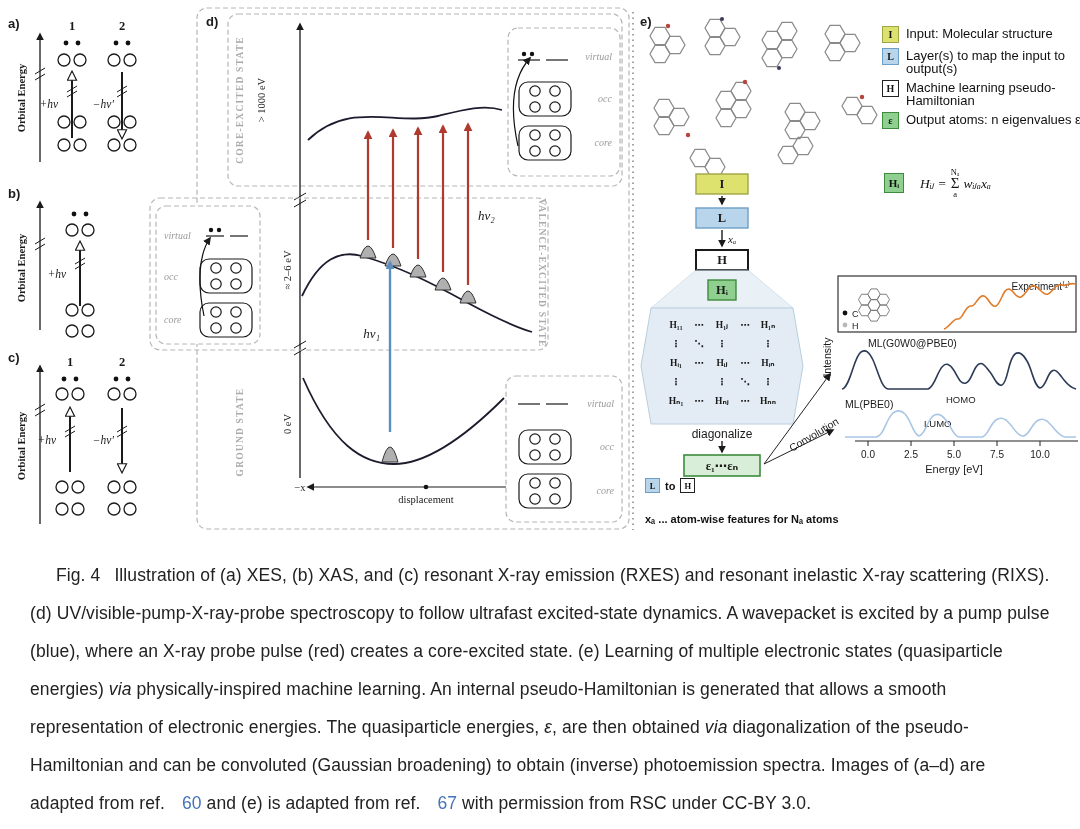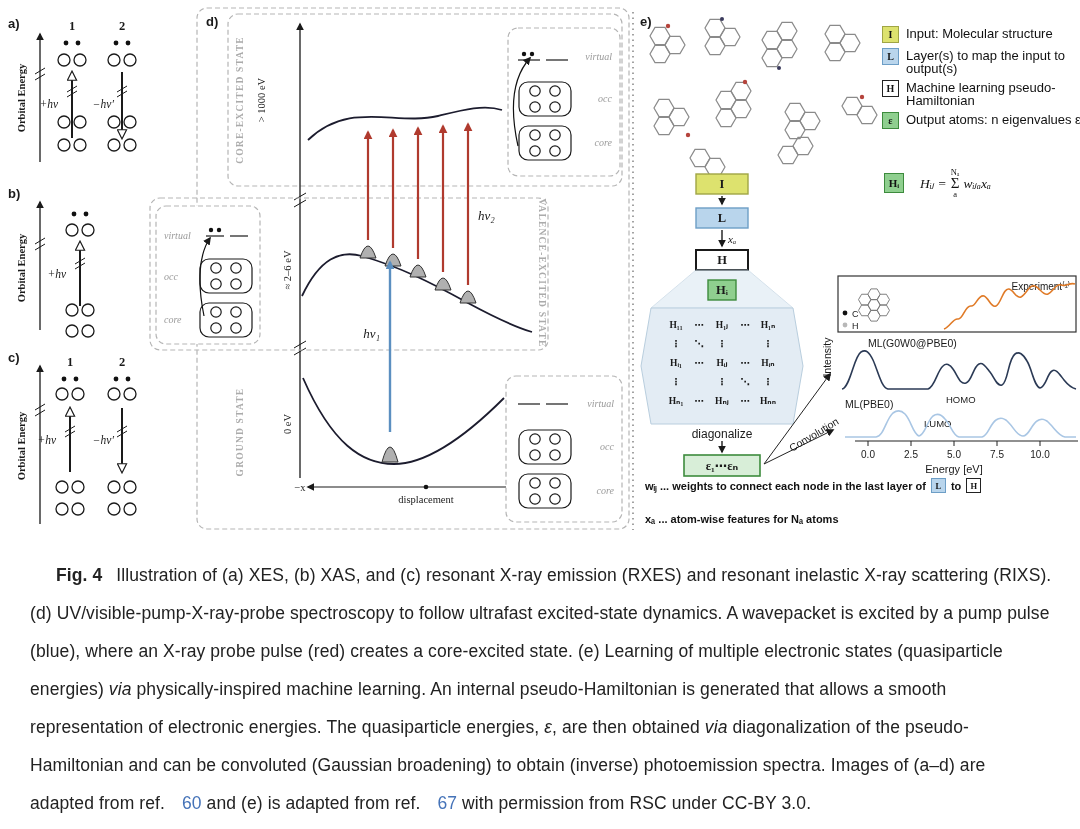--- a/index.html
+++ b/index.html
@@ -45,21 +45,21 @@
            font-size:11px; font-weight:700; color:#111; }
   .fnbox { width:13px; height:13px; border:1.3px solid; font-size:8.5px; font-weight:700;
            display:inline-flex; align-items:center; justify-content:center;
            font-family:"Liberation Serif","DejaVu Sans",serif; }
   .fnbox-l { background:#b9d5ec; border-color:#6d9ec6; }
   .fnbox-h { background:#fff; border-color:#222; }
 
   
   .caption { position:absolute; left:30px; top:556px; width:1022px; font-size:17.5px;
              line-height:38px; color:#222; text-indent:26px; letter-spacing:0.1px; }
-  .cap-label { font-weight:700; padding-right:14px; }
+  .cap-label { font-weight:400; padding-right:14px; }
   .cap-link { color:#4573b8; cursor:pointer;margin-left:12px; }
   .caption em { font-style:italic; }
 </style>
 </head>
 <body>
 
 <div class="page">
 
 <svg class="fig-svg" width="1080" height="545" viewBox="0 0 1080 545">
   <defs>
@@ -423,21 +423,20 @@
     <span class="sigma">
       <span class="ssup">Nₐ</span>
       <span class="sbig">Σ</span>
       <span class="ssub">a</span>
     </span>
     <span>wᵢⱼₐxₐ</span>
   </span>
 </div>
 
 <div class="fnote" style="top:478px;">
-  <span>wᵢⱼ ... weights to connect each node in the last layer of</span>
   <span class="fnbox fnbox-l">L</span>
   <span>to</span>
   <span class="fnbox fnbox-h">H</span>
 </div>
 <div class="fnote" style="top:499px;margin-top:14px;">
   <span>xₐ ... atom-wise features for Nₐ atoms</span>
 </div>
 
 <div class="caption">
   <span class="cap-label">Fig. 4</span><span>Illustration of (a) XES, (b) XAS, and (c) resonant X-ray emission (RXES) and resonant inelastic X-ray scattering (RIXS). (d) UV/visible-pump-X-ray-probe spectroscopy to follow ultrafast excited-state dynamics. A wavepacket is excited by a pump pulse (blue), where an X-ray probe pulse (red) creates a core-excited state. (e) Learning of multiple electronic states (quasiparticle energies) </span><em>via</em><span> physically-inspired machine learning. An internal pseudo-Hamiltonian is generated that allows a smooth representation of electronic energies. The quasiparticle energies, </span><em>ε</em><span>, are then obtained </span><em>via</em><span> diagonalization of the pseudo-Hamiltonian and can be convoluted (Gaussian broadening) to obtain (inverse) photoemission spectra. Images of (a–d) are adapted from ref. </span><span class="cap-link">60</span><span> and (e) is adapted from ref. </span><span class="cap-link">67</span><span> with permission from RSC under CC-BY 3.0.</span>

